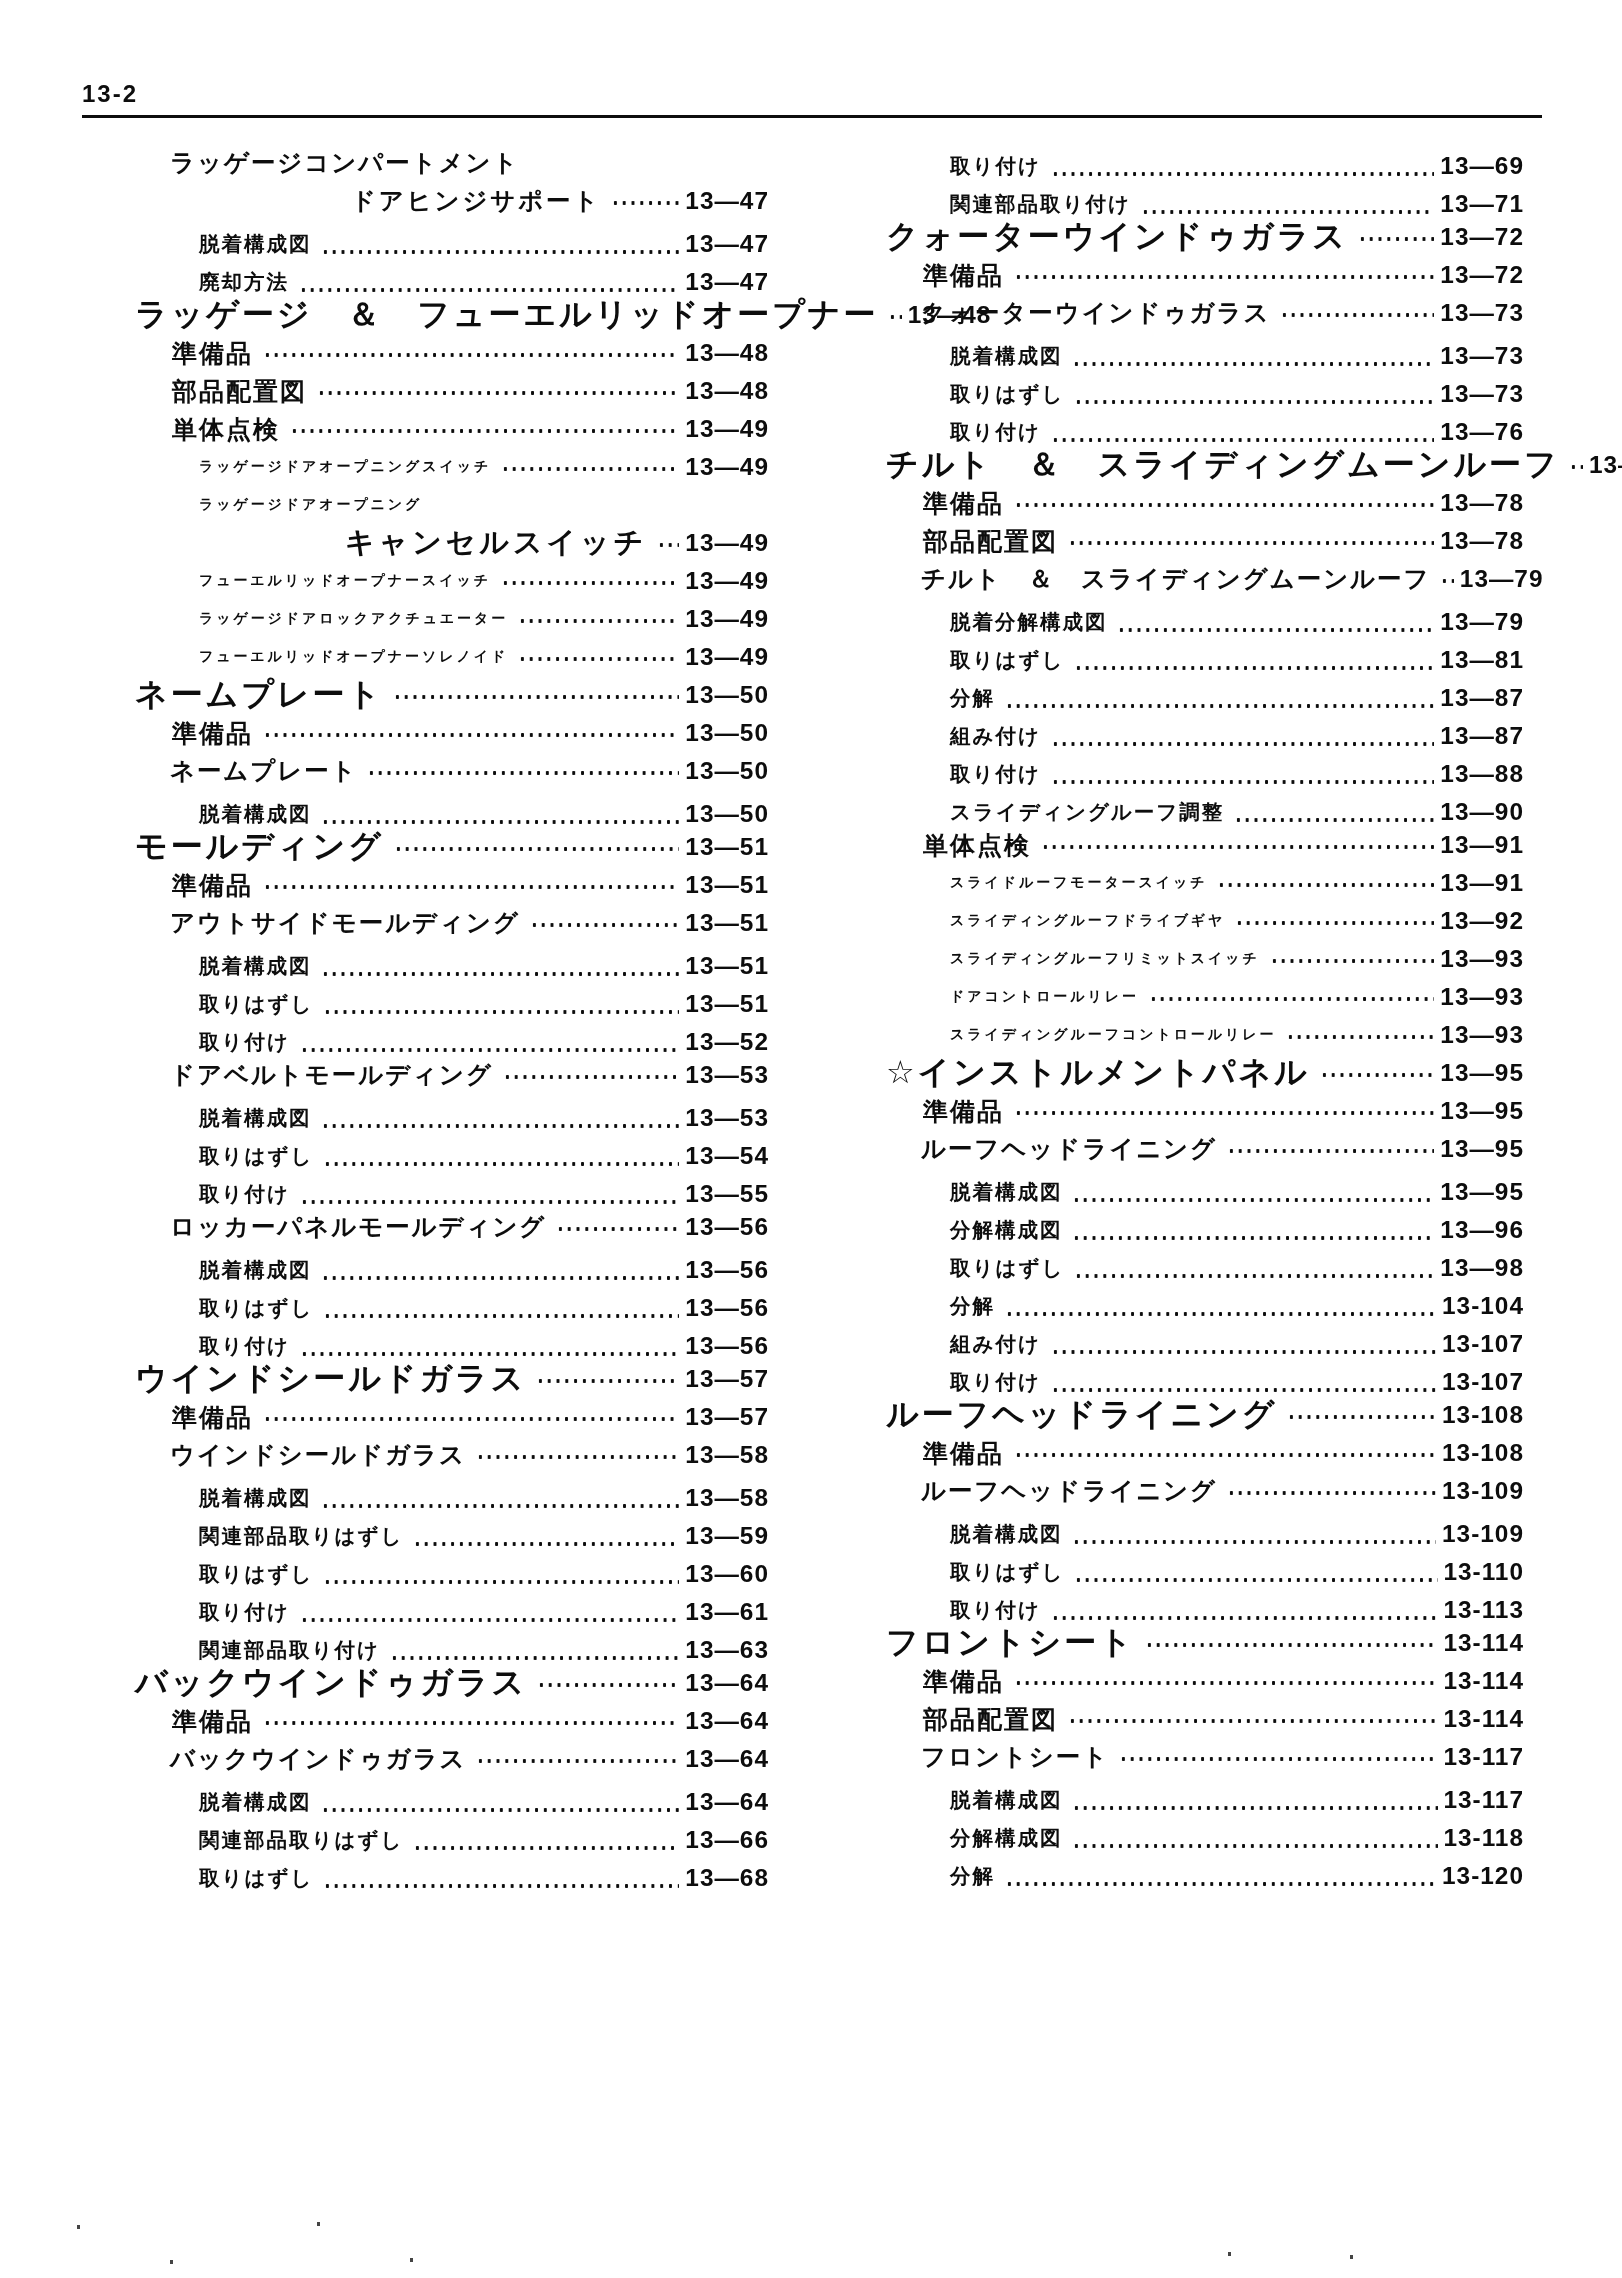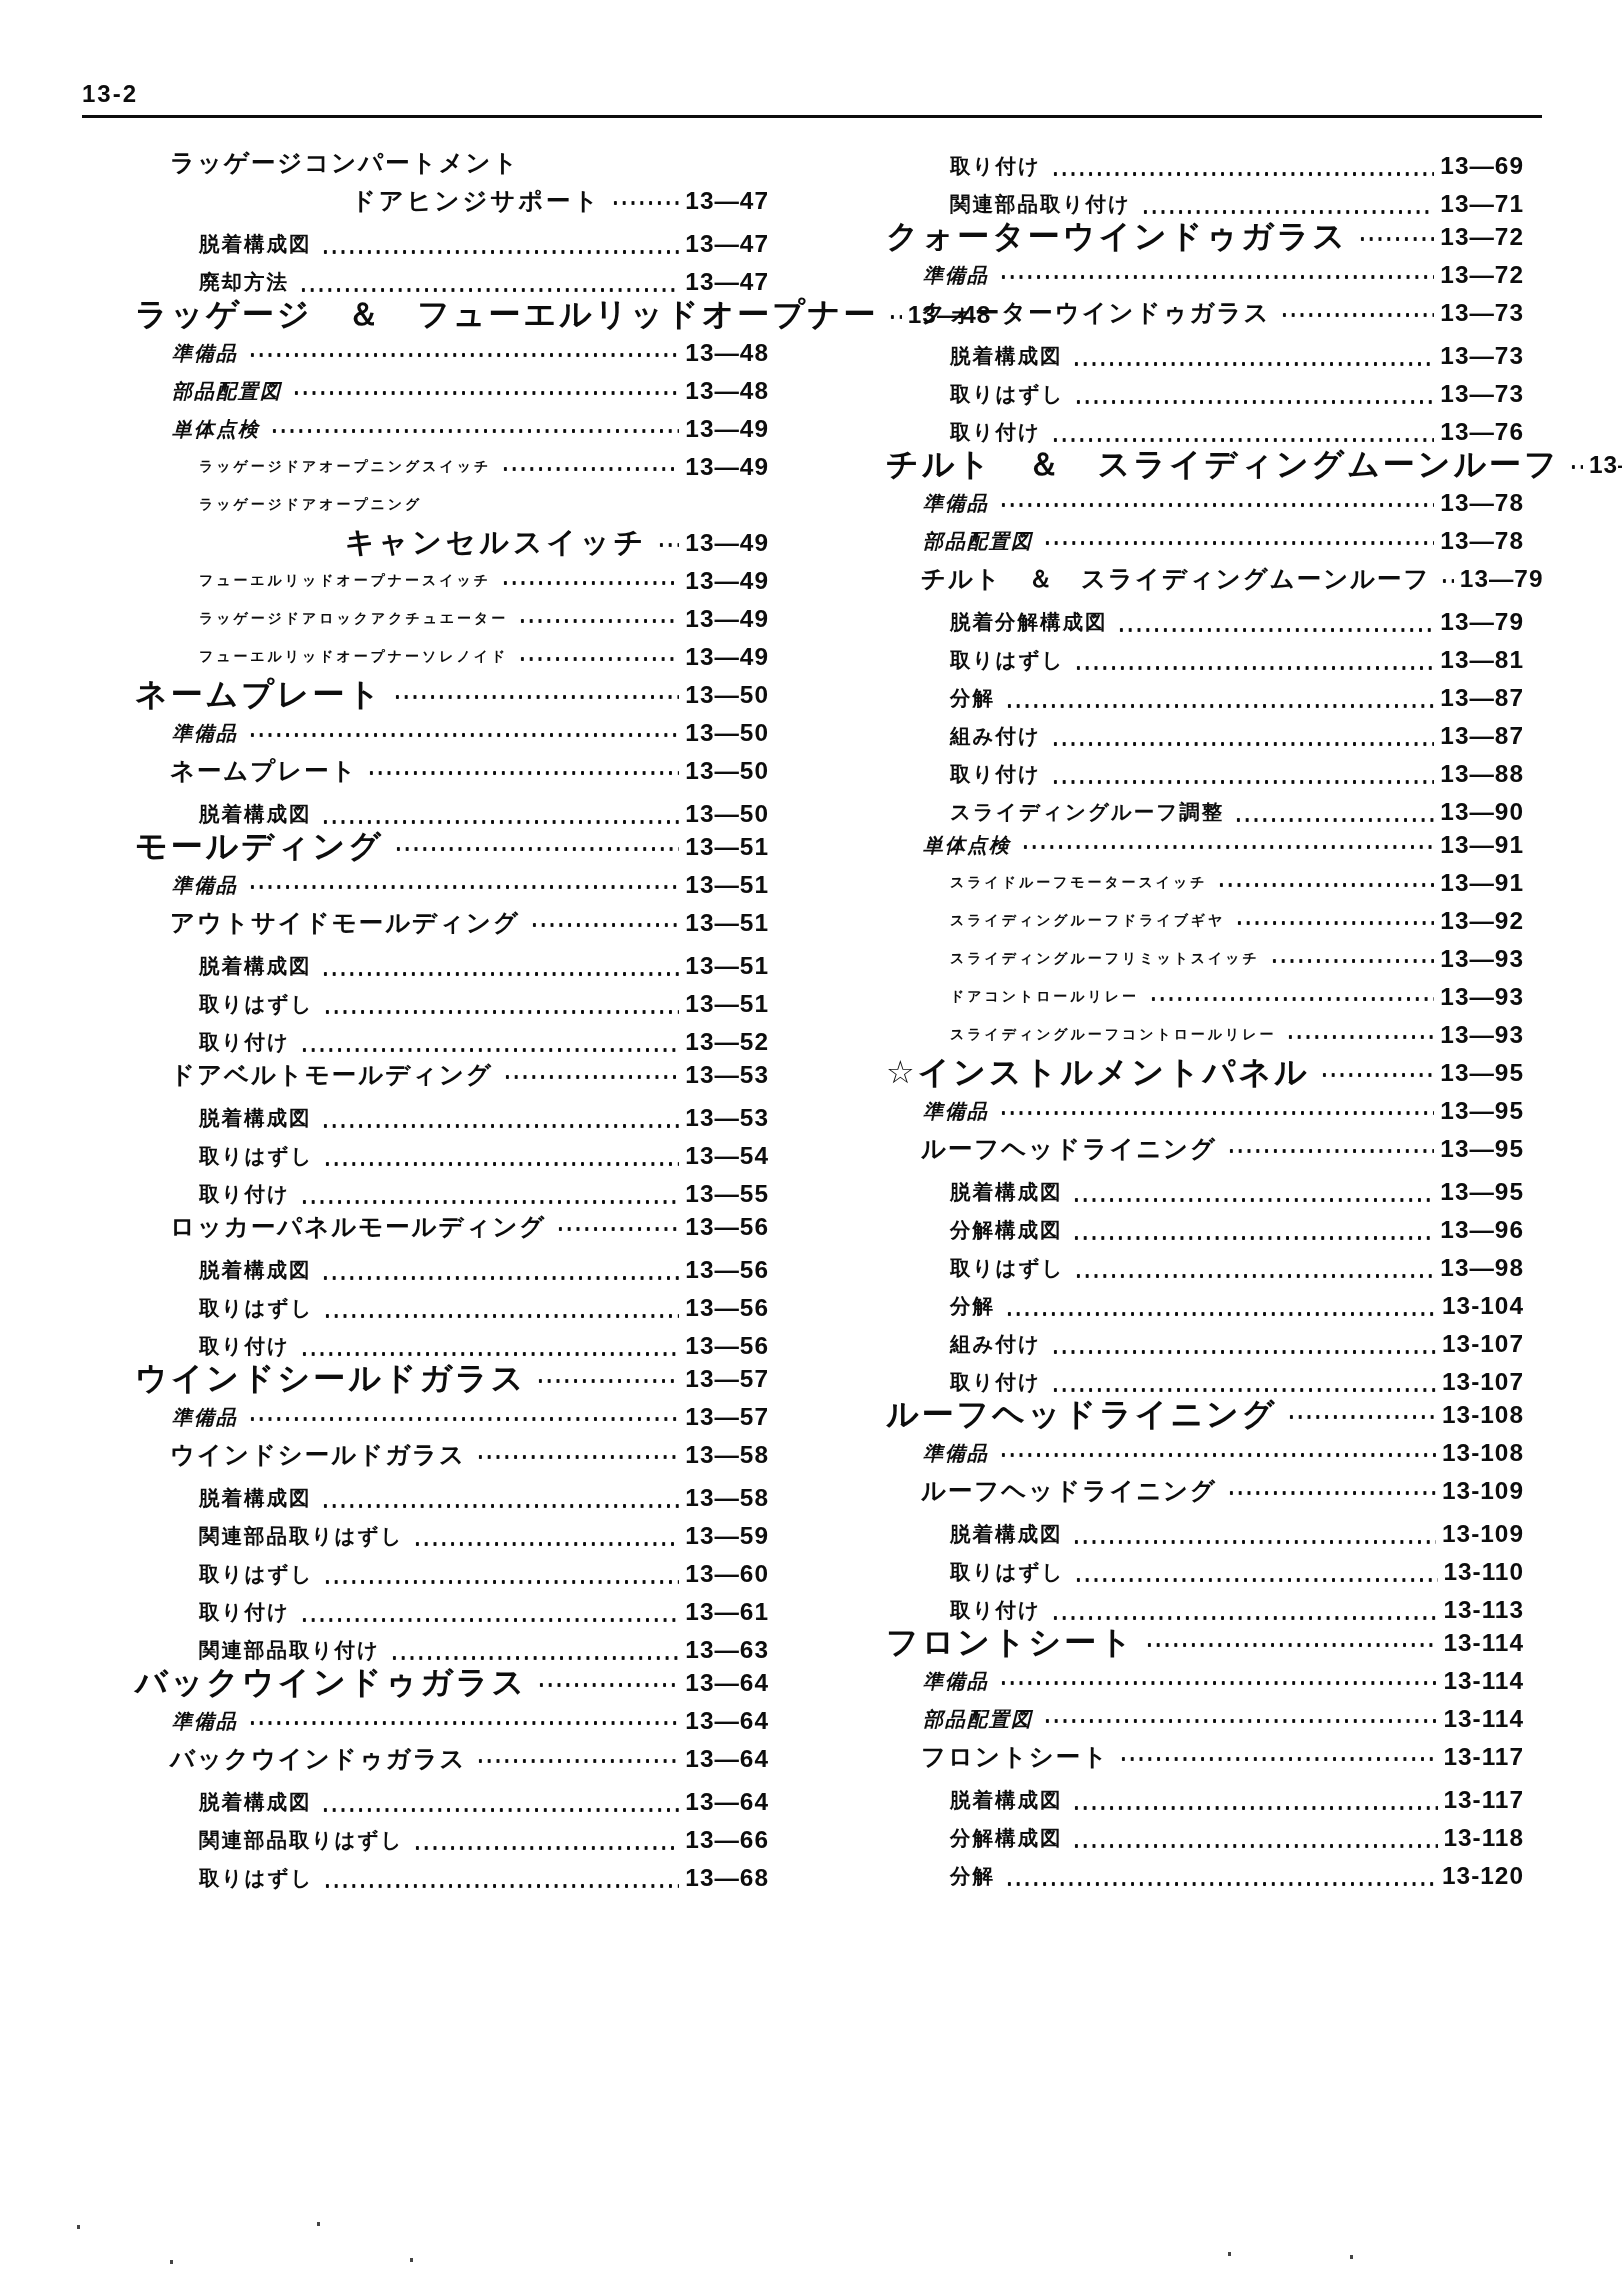--- a/index.html
+++ b/index.html
@@ -24,21 +24,21 @@
   .leader {
     flex:1 1 auto; min-width:13.7px; height:11.7px; margin:3.9px 5.9px 0 9.8px;
     background-image:radial-gradient(circle at 4.4px 50%, #0d0d0d 1.7px, transparent 2px);
     background-size:8.8px 11.7px; background-repeat:repeat-x; background-position:0 50%;
   }
   .pagenum { font-size:24.4px; font-weight:700; white-space:nowrap; letter-spacing:1px; }
   
   .lv-h1   { padding-left:0; }
   .lv-h1 .label   { font-size:32px; font-weight:700; letter-spacing:2.9px; }
   .lv-h2   { padding-left:37px; }
-  .lv-h2 .label   { font-size:20px; font-weight:700; letter-spacing:2px;font-style:italic; }
+  .lv-h2 .label   { font-size:25px; font-weight:700; letter-spacing:2px; }
   .lv-h2k  { padding-left:35px; }
   .lv-h2k .label  { font-size:24.4px; font-weight:700; letter-spacing:2px; }
   .lv-h3   { padding-left:64px;align-items:flex-end; }
   .lv-h3 .label   { font-size:20.5px; font-weight:700; letter-spacing:2px; }
   .lv-h3k  { padding-left:64px; }
   .lv-h3k .label  { font-size:14px; font-weight:600; letter-spacing:2.9px; }
   .lv-cont { padding-left:216px; }
   .lv-cont .label { font-size:24.4px; font-weight:600; letter-spacing:2.9px; }
   .lv-cont2 { padding-left:210px; }
   .lv-cont2 .label{ font-size:29px; font-weight:600; letter-spacing:3.9px; }

